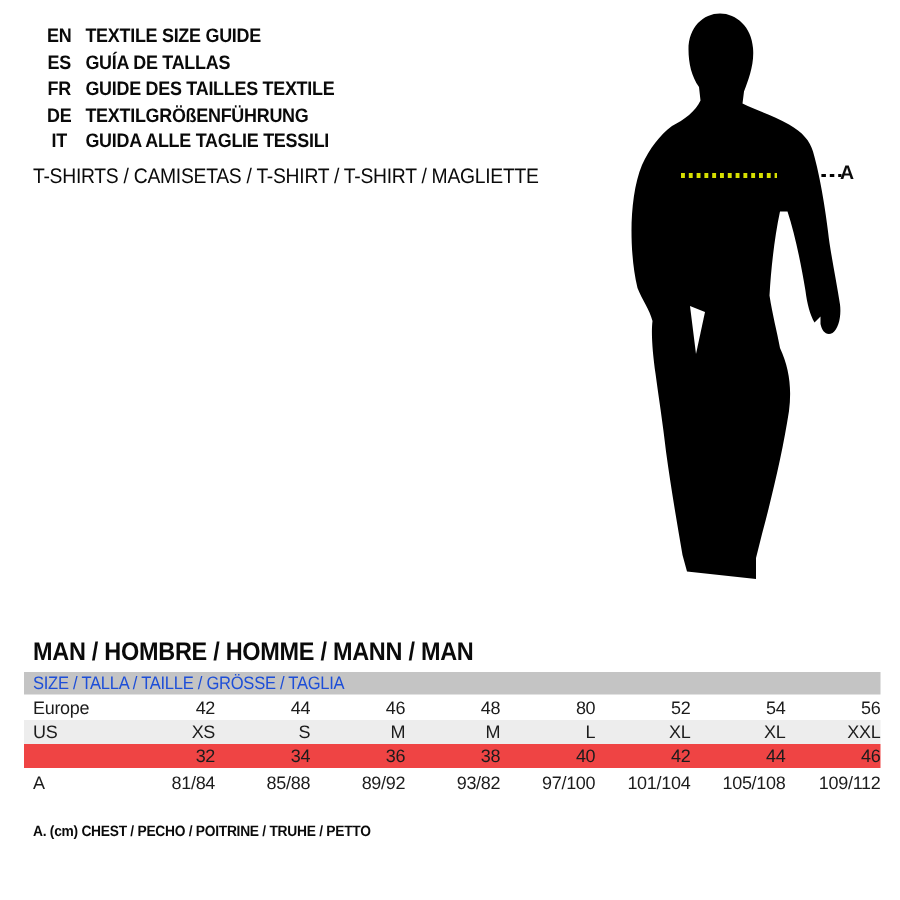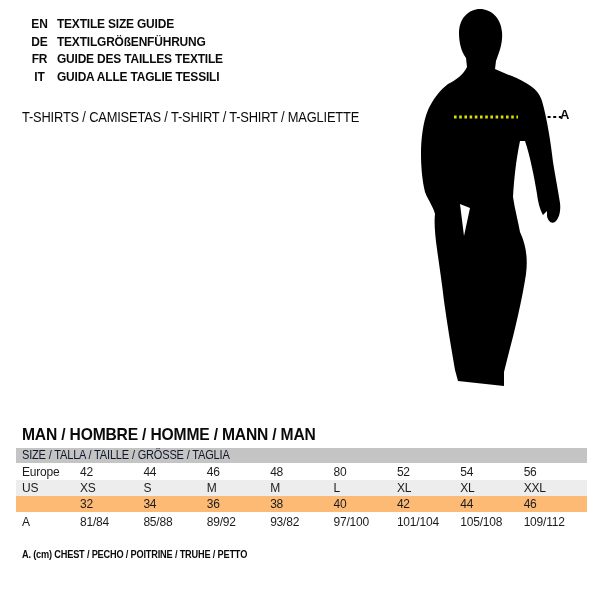--- a/index.html
+++ b/index.html
@@ -22,24 +22,24 @@
 
   
   .figure-wrap{position:absolute;left:406px;top:4px;width:170px;height:390px;}
   .measure-a{position:absolute;left:560px;top:107px;font-size:13px;font-weight:bold;letter-spacing:-0.2px;}
 
   
   .section-title{position:absolute;left:22px;top:425px;font-weight:bold;font-size:17px;letter-spacing:-0.2px;}
 
   
   .size-table{position:absolute;left:16px;top:448px;width:571px;font-size:12px;color:#1c1c1c;letter-spacing:-0.2px;}
-  .t-header{height:15px;line-height:15px;background:#c4c4c4;padding-left:6px;font-size:12px;color:#0f172a;}
+  .t-header{height:15px;line-height:15px;background:#c4c4c4;padding-left:6px;font-size:12px;color:#1d4ed8;}
   .t-row{display:grid;grid-template-columns:64px repeat(8,1fr);align-items:center;}
   .t-row .lbl{padding-left:6px;text-align:left;}
-  .t-row .val{text-align:left;}
+  .t-row .val{text-align:right;}
   .r-europe{height:17px;}
   .r-us1{height:16px;}
   .r-us2{height:16px;}
   .r-a{height:19px;}
   .shaded{background:#ededed;}
 
   
   .footnote{position:absolute;left:22px;top:549px;font-weight:bold;font-size:10px;letter-spacing:-0.2px;}
 </style>
 </head>
@@ -47,28 +47,34 @@
 
 <div class="lang-block">
   <div class="lang-row">
       <span class="cond" style="display:flex;width:100%;">
         <span class="lang-code">EN</span>
         <span>TEXTILE SIZE GUIDE</span>
       </span>
     </div>
   <div class="lang-row">
       <span class="cond" style="display:flex;width:100%;">
-        <span class="lang-code">DE</span>
-        <span>TEXTILGRÖßENFÜHRUNG</span>
+        <span class="lang-code">ES</span>
+        <span>GUÍA DE TALLAS</span>
       </span>
     </div>
   <div class="lang-row">
       <span class="cond" style="display:flex;width:100%;">
         <span class="lang-code">FR</span>
         <span>GUIDE DES TAILLES TEXTILE</span>
+      </span>
+    </div>
+  <div class="lang-row">
+      <span class="cond" style="display:flex;width:100%;">
+        <span class="lang-code">DE</span>
+        <span>TEXTILGRÖßENFÜHRUNG</span>
       </span>
     </div>
   <div class="lang-row">
       <span class="cond" style="display:flex;width:100%;">
         <span class="lang-code">IT</span>
         <span>GUIDA ALLE TAGLIE TESSILI</span>
       </span>
     </div>
 </div>
 
@@ -143,21 +149,21 @@
     <span class="val">XS</span>
     <span class="val">S</span>
     <span class="val">M</span>
     <span class="val">M</span>
     <span class="val">L</span>
     <span class="val">XL</span>
     <span class="val">XL</span>
     <span class="val">XXL</span>
   </div>
 
-  <div class="t-row r-us2 shaded" style="background: #fdba74;">
+  <div class="t-row r-us2 shaded" style="background: #ef4444;">
     <span class="lbl"></span>
     <span class="val">32</span>
     <span class="val">34</span>
     <span class="val">36</span>
     <span class="val">38</span>
     <span class="val">40</span>
     <span class="val">42</span>
     <span class="val">44</span>
     <span class="val">46</span>
   </div>

